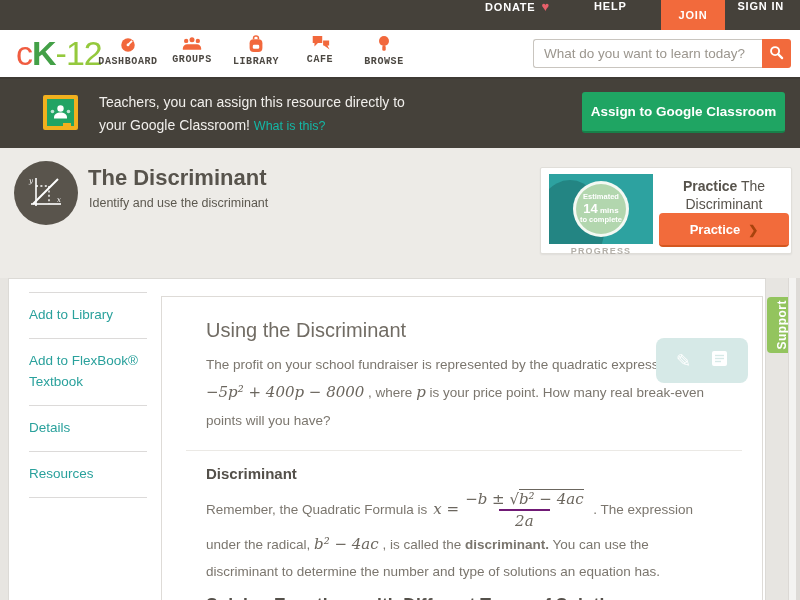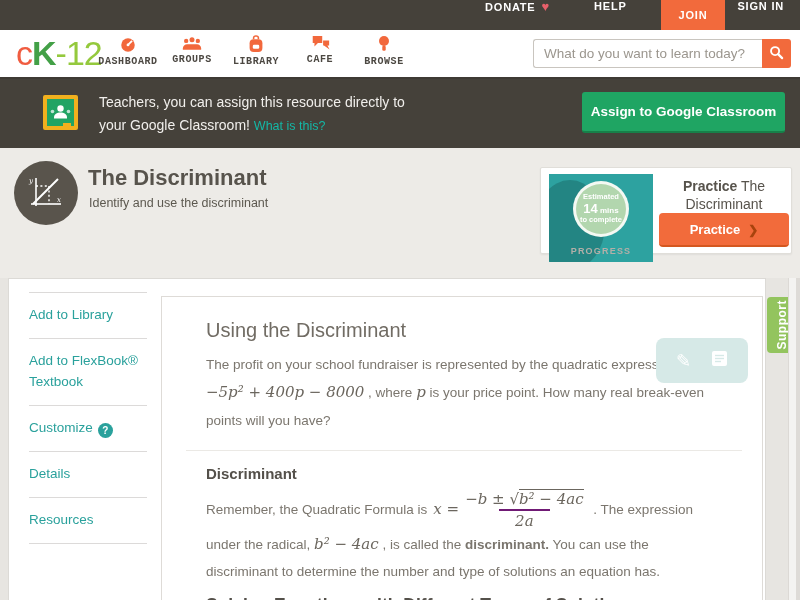--- a/index.html
+++ b/index.html
@@ -47,21 +47,21 @@
 
   
   .titlebar { position:absolute; left:0; top:148px; width:800px; height:130px; background:#edebe7; }
   .title-circle { position:absolute; left:14px; top:13px; width:64px; height:64px; border-radius:50%;
                   background:#59544c; display:flex; align-items:center; justify-content:center; }
   .page-title { position:absolute; left:88px; top:17px; font-size:22px; font-weight:bold; color:#57534c; }
   .page-subtitle { position:absolute; left:89px; top:48px; font-size:12.5px; color:#5c584f; }
 
   .practice-card { position:absolute; left:540px; top:19px; width:252px; height:87px; background:#fff;
                    border:1px solid #e0ded9; border-radius:2px; box-shadow:0 1px 2px rgba(0,0,0,.06); }
-  .pc-img { position:absolute; left:8px; top:6px; width:104px; height:88px; background:#2da2a0; overflow:hidden;padding-left:40px; }
+  .pc-img { position:absolute; left:8px; top:6px; width:104px; height:70px; background:#2da2a0; overflow:hidden;padding-left:40px; }
   .pc-img::before { content:""; position:absolute; left:-14px; top:6px; width:70px; height:90px;
                     border-radius:50%; background:#238583; }
   .pc-badge { position:absolute; left:24px; top:7px; width:56px; height:56px; border-radius:50%;
               background:#b2d6ae; border:3px solid rgba(255,255,255,.85);
               display:flex; flex-direction:column; align-items:center; justify-content:center;
               color:#fff; text-align:center; line-height:1.15; }
   .pc-badge .b1,.pc-badge .b3 { font-size:7.5px; font-weight:bold; }
   .pc-badge .b2 { font-size:8px; font-weight:bold; }
   .pc-badge .b2 b { font-size:13px; }
   .pc-progress { position:absolute; left:8px; top:78px; width:104px; text-align:center;
@@ -243,23 +243,20 @@
         <span>Practice</span><span class="chev">❯</span>
       </button>
     </div>
   </div>
 
   <div class="main-wrap">
 
     <div class="sidebar">
       <div class="side-item first">Add to Library</div>
       <div class="side-item">Add to FlexBook® Textbook</div>
-      <div class="side-item">
-        <span>Customize</span><span class="q-badge">?</span>
-      </div>
       <div class="side-item">Details</div>
       <div class="side-item">Resources</div>
       <div class="side-item">
         
       </div>
 
     </div>
 
     <div class="card">
       <h1>Using the Discriminant</h1>

